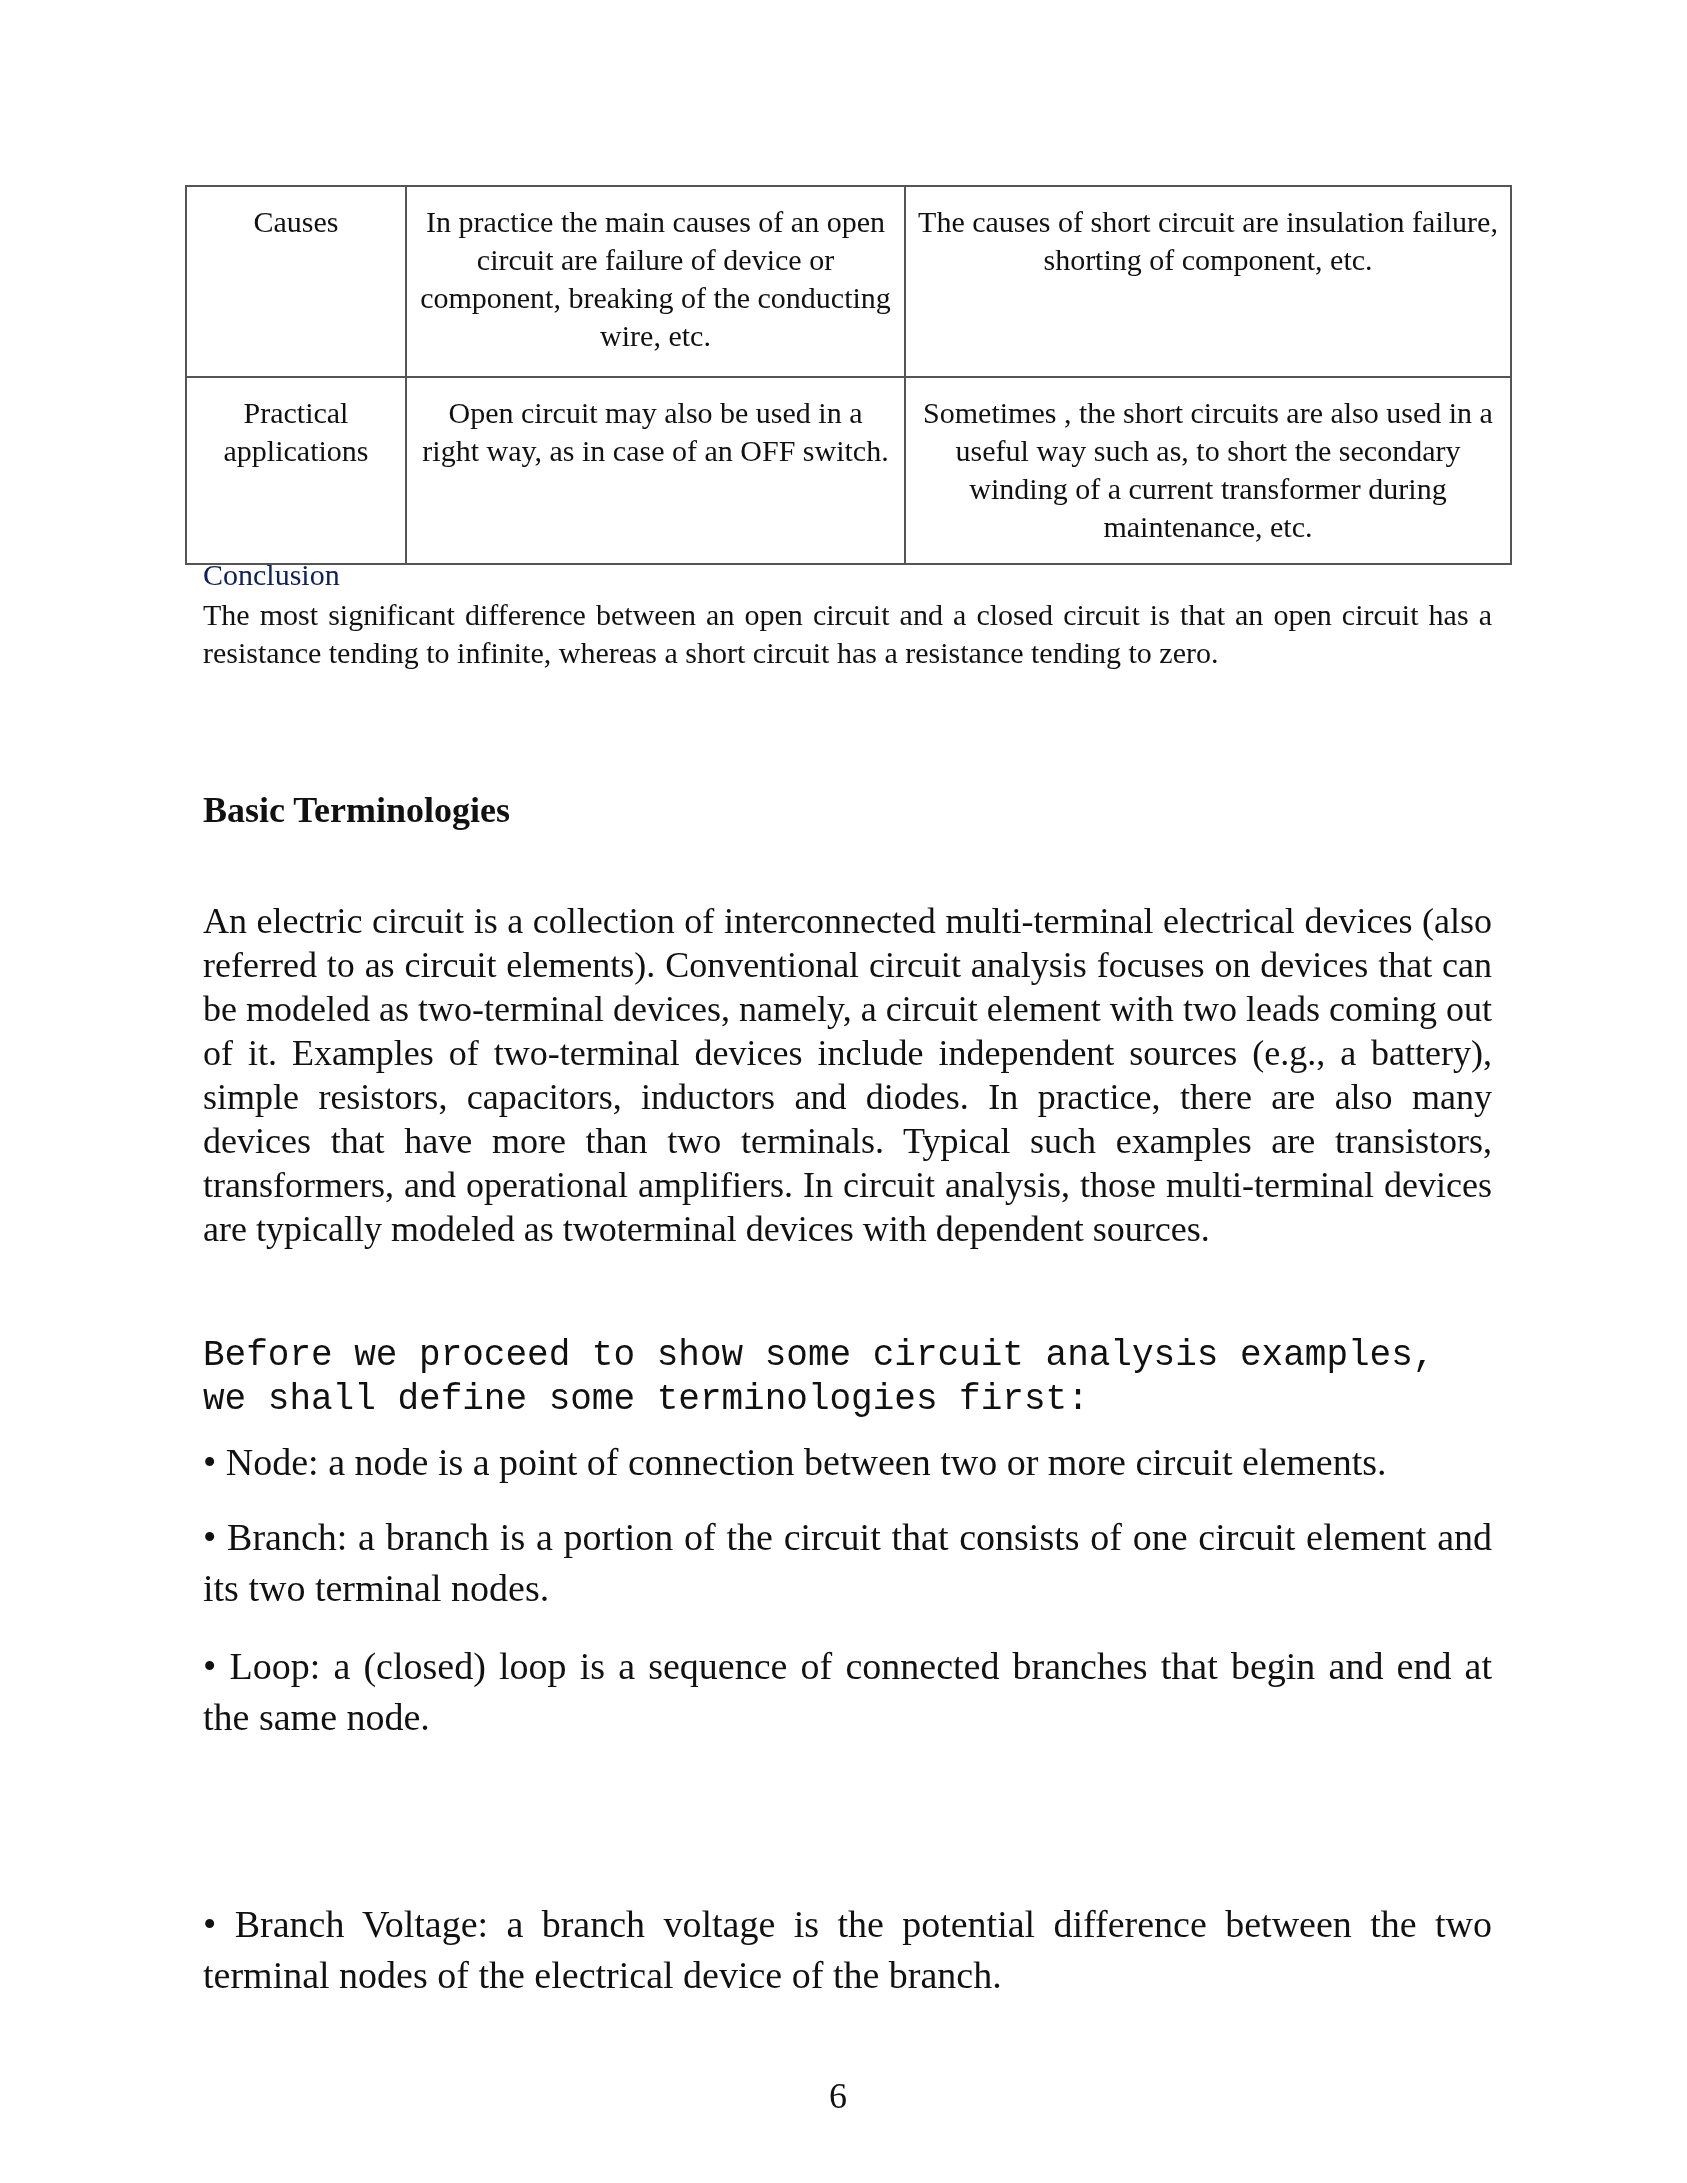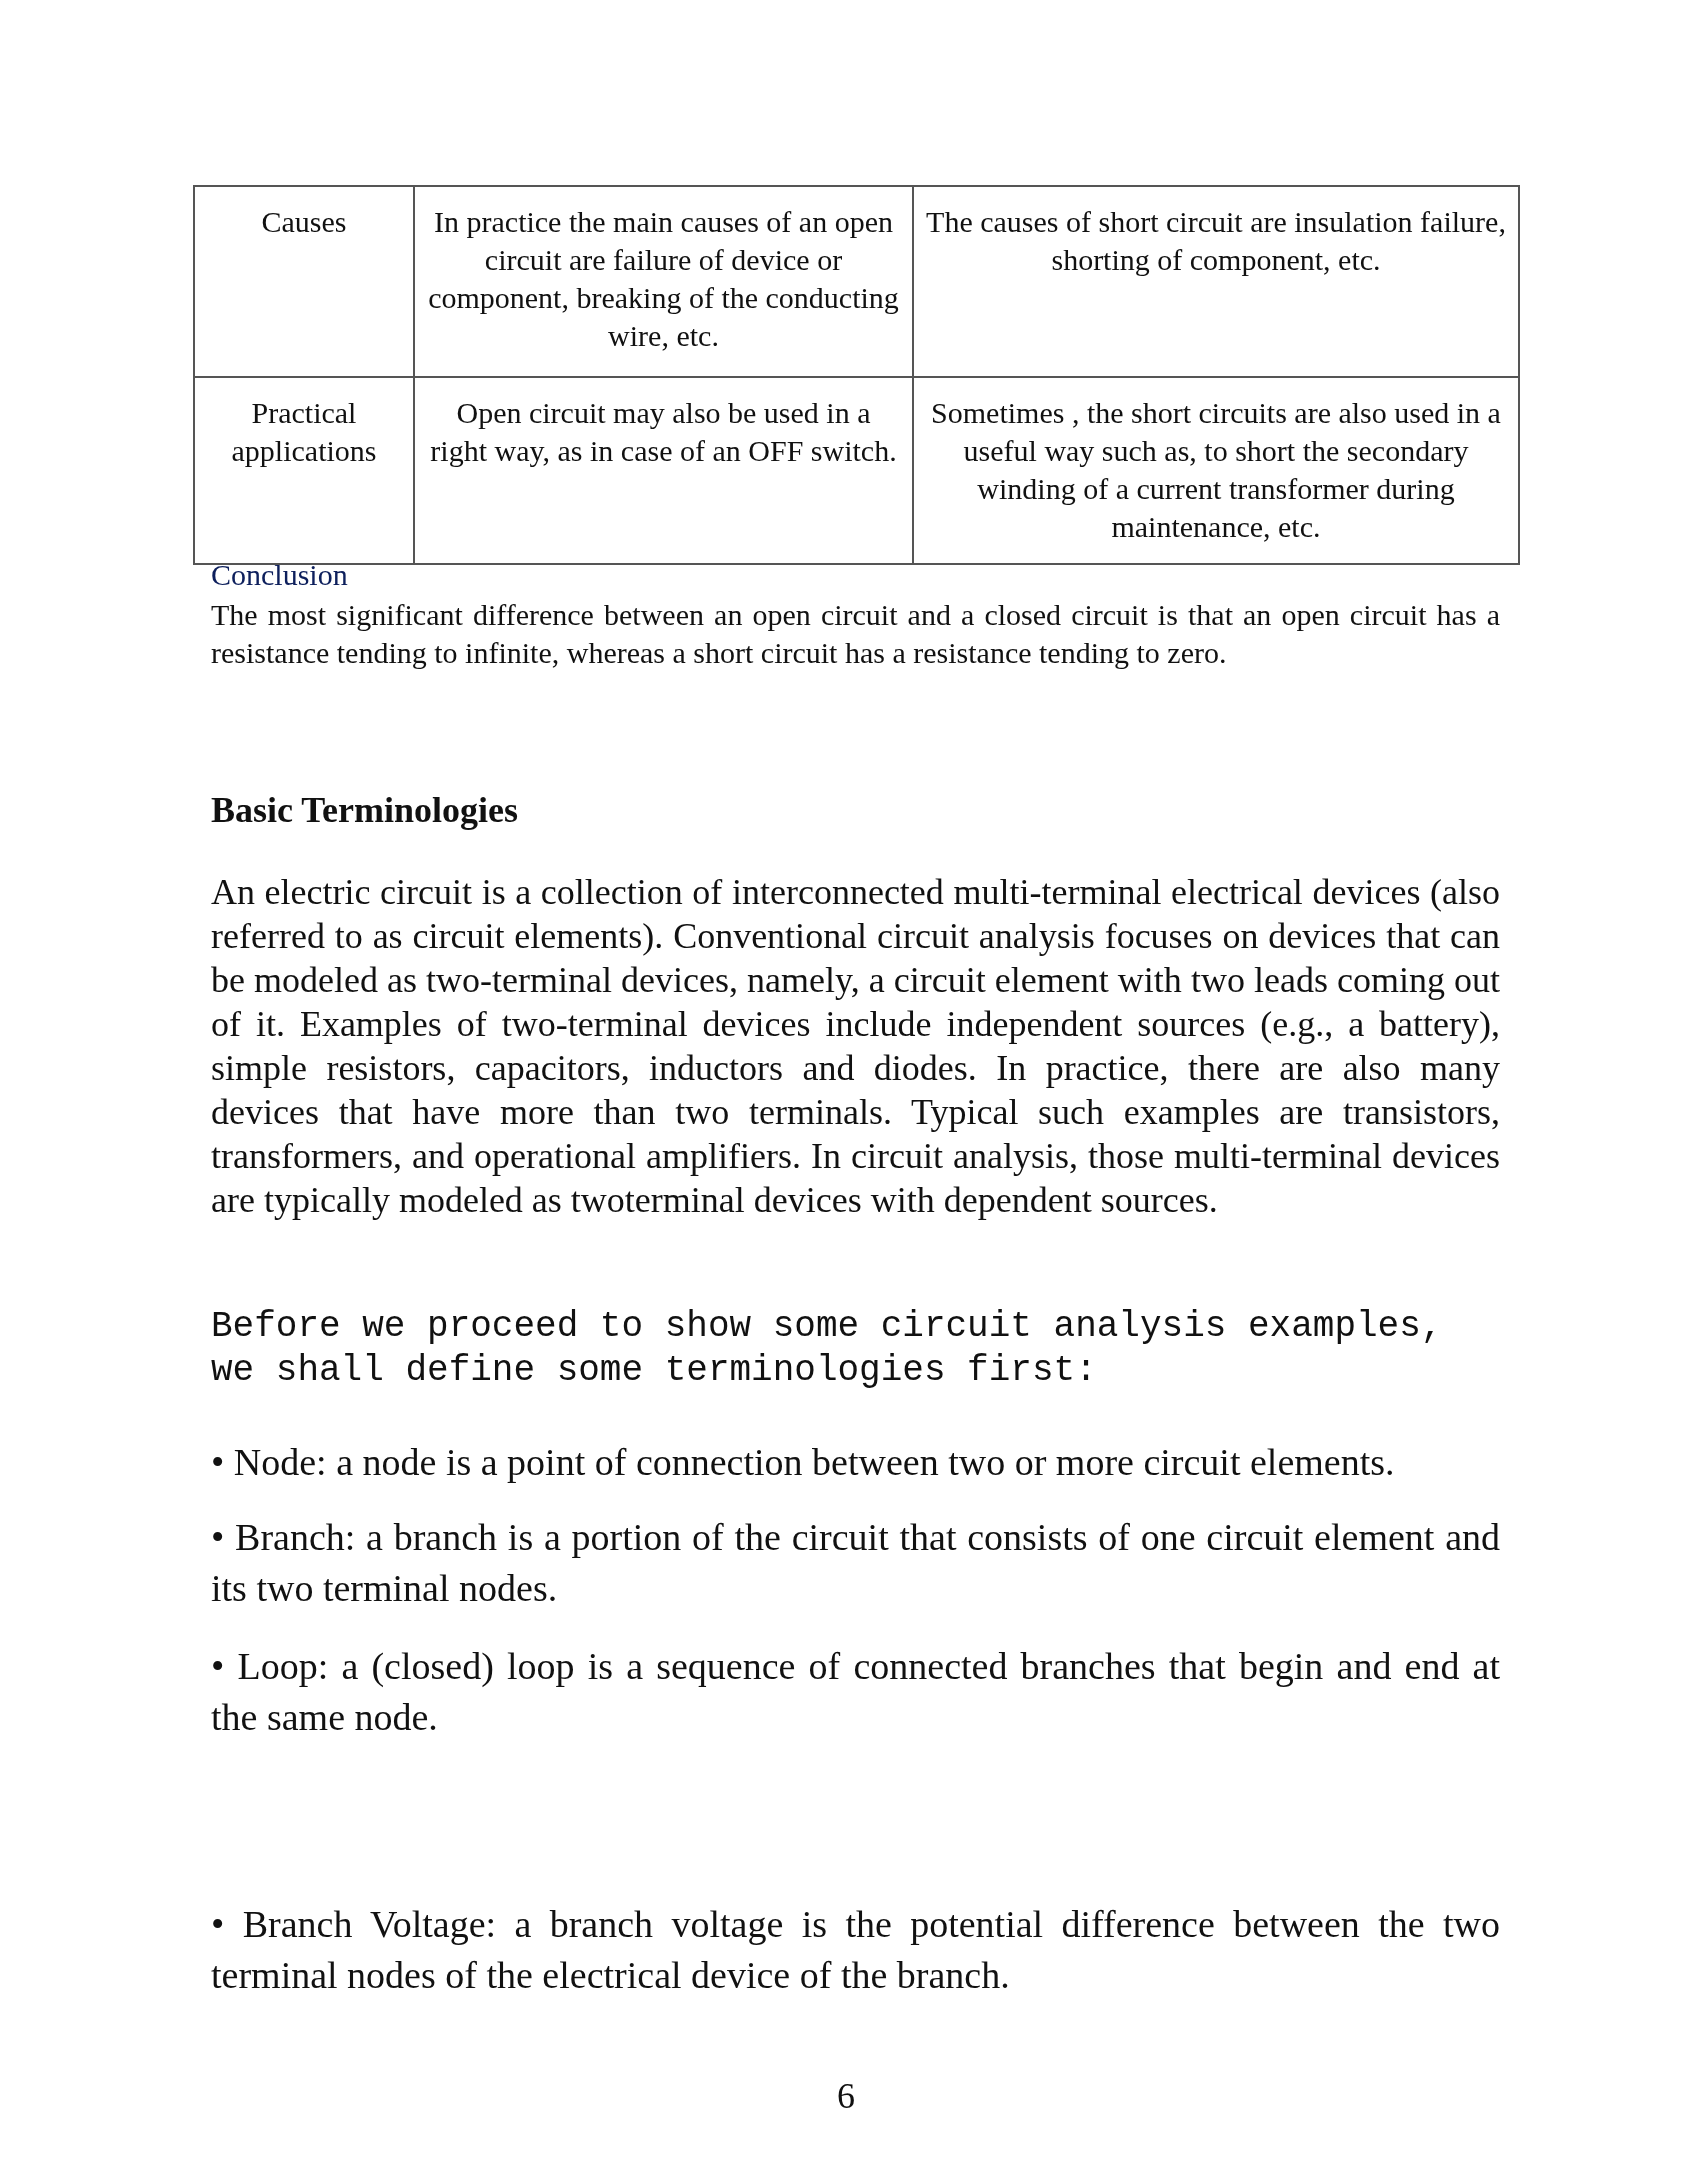--- a/index.html
+++ b/index.html
@@ -1,39 +1,39 @@
 <!DOCTYPE html>
 <html style="font-size:10.5px"><head>
 <meta charset="utf-8">
 <style>
   html, body { margin:0; padding:0; background:#ffffff; }
   body { width:1687px; height:2183px; position:relative; overflow:hidden;
          font-family:"Liberation Serif", "DejaVu Serif", serif; color:#111; }
-  .page { position:absolute; left:12px; top:0; width:1618px; height:2183px; }
+  .page { position:absolute; left:4px; top:0; width:1618px; height:2183px; }
 
   table.cmp { position:absolute; left:181px; top:185px; width:1325px;
               border-collapse:collapse; table-layout:fixed; }
   table.cmp td { border:2px solid #555; vertical-align:top; text-align:center;
                  font-size:30px; line-height:38px; padding:16px 12px 0 12px; }
   table.cmp col.c1 { width:220px; }
   table.cmp col.c2 { width:499px; }
   table.cmp col.c3 { width:606px; }
   tr.r1 td { height:173px; }
   tr.r2 td { height:169px; }
 
   .conclusion-title { position:absolute; left:199px; top:558px;
                       font-weight:normal; font-size:30px; color:#0d1f5c; }
   .conclusion-text { position:absolute; left:199px; top:596px; width:1289px;
                      font-size:30px; line-height:38px; text-align:justify; }
 
   .section-title { position:absolute; left:199px; top:789px;
                    font-weight:bold; font-size:36px; }
 
   .para { position:absolute; left:199px; width:1289px; font-size:36px;
-          line-height:44px; text-align:justify; }
+          line-height:44px; text-align:justify;margin-top:29px; }
   .p1 { top:870px; }
   .p2 { top:1305px; text-align:left;font-family:Liberation Mono, monospace; }
 
   .bullet { position:absolute; left:199px; width:1289px; font-size:38px;
             line-height:51px; text-align:justify; }
   .b1 { top:1437px; }
   .b2 { top:1512px; }
   .b3 { top:1641px; }
   .b4 { top:1770px; }
   .b5 { top:1899px; }

